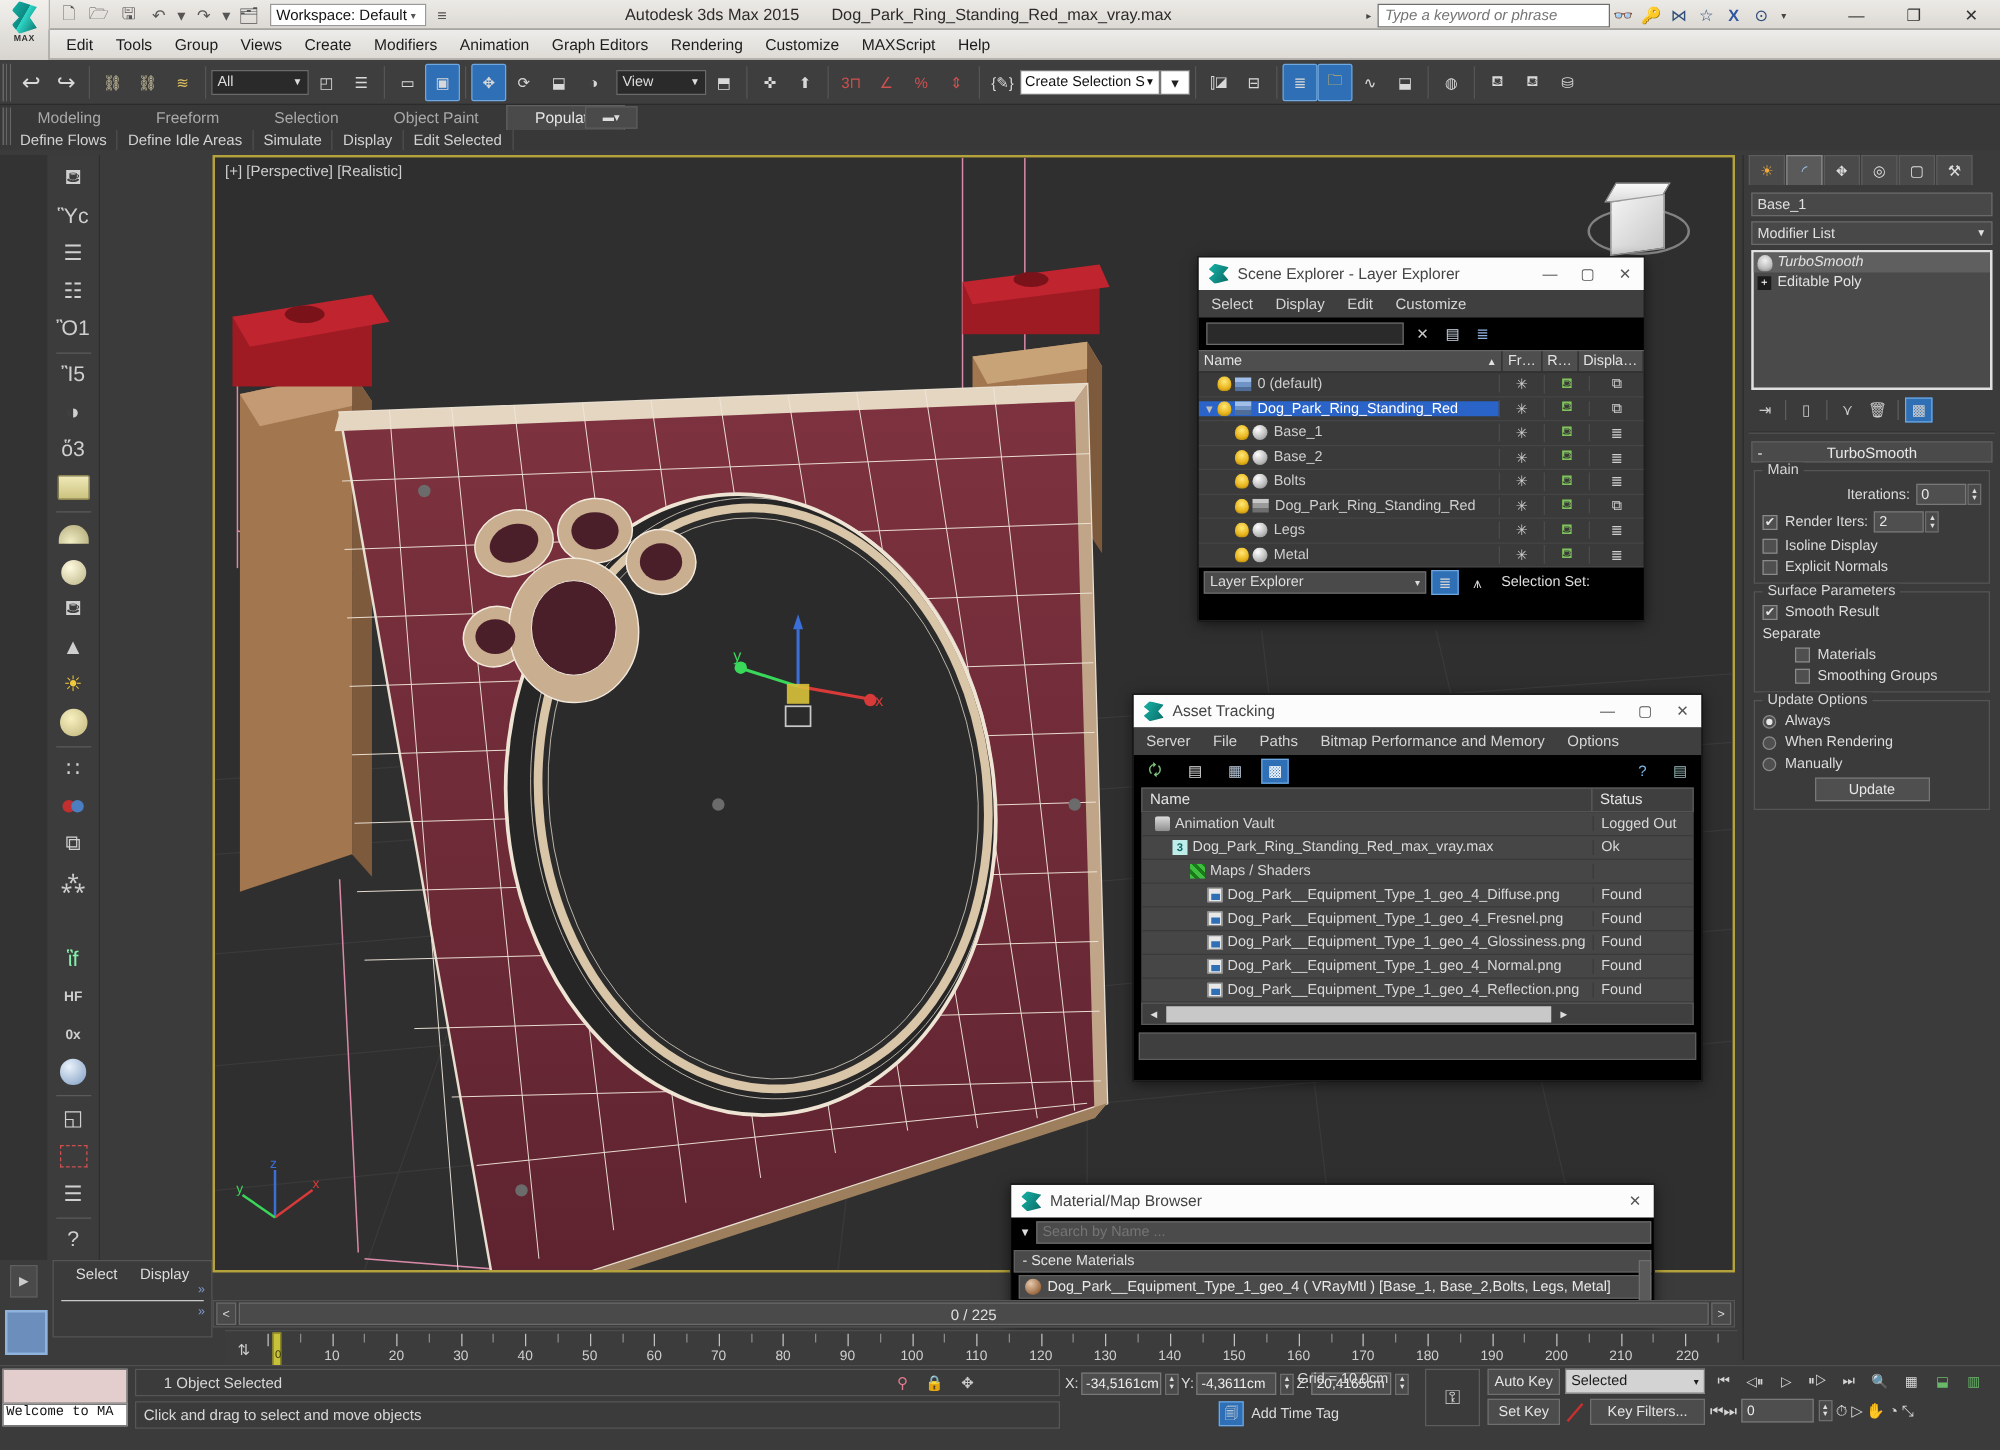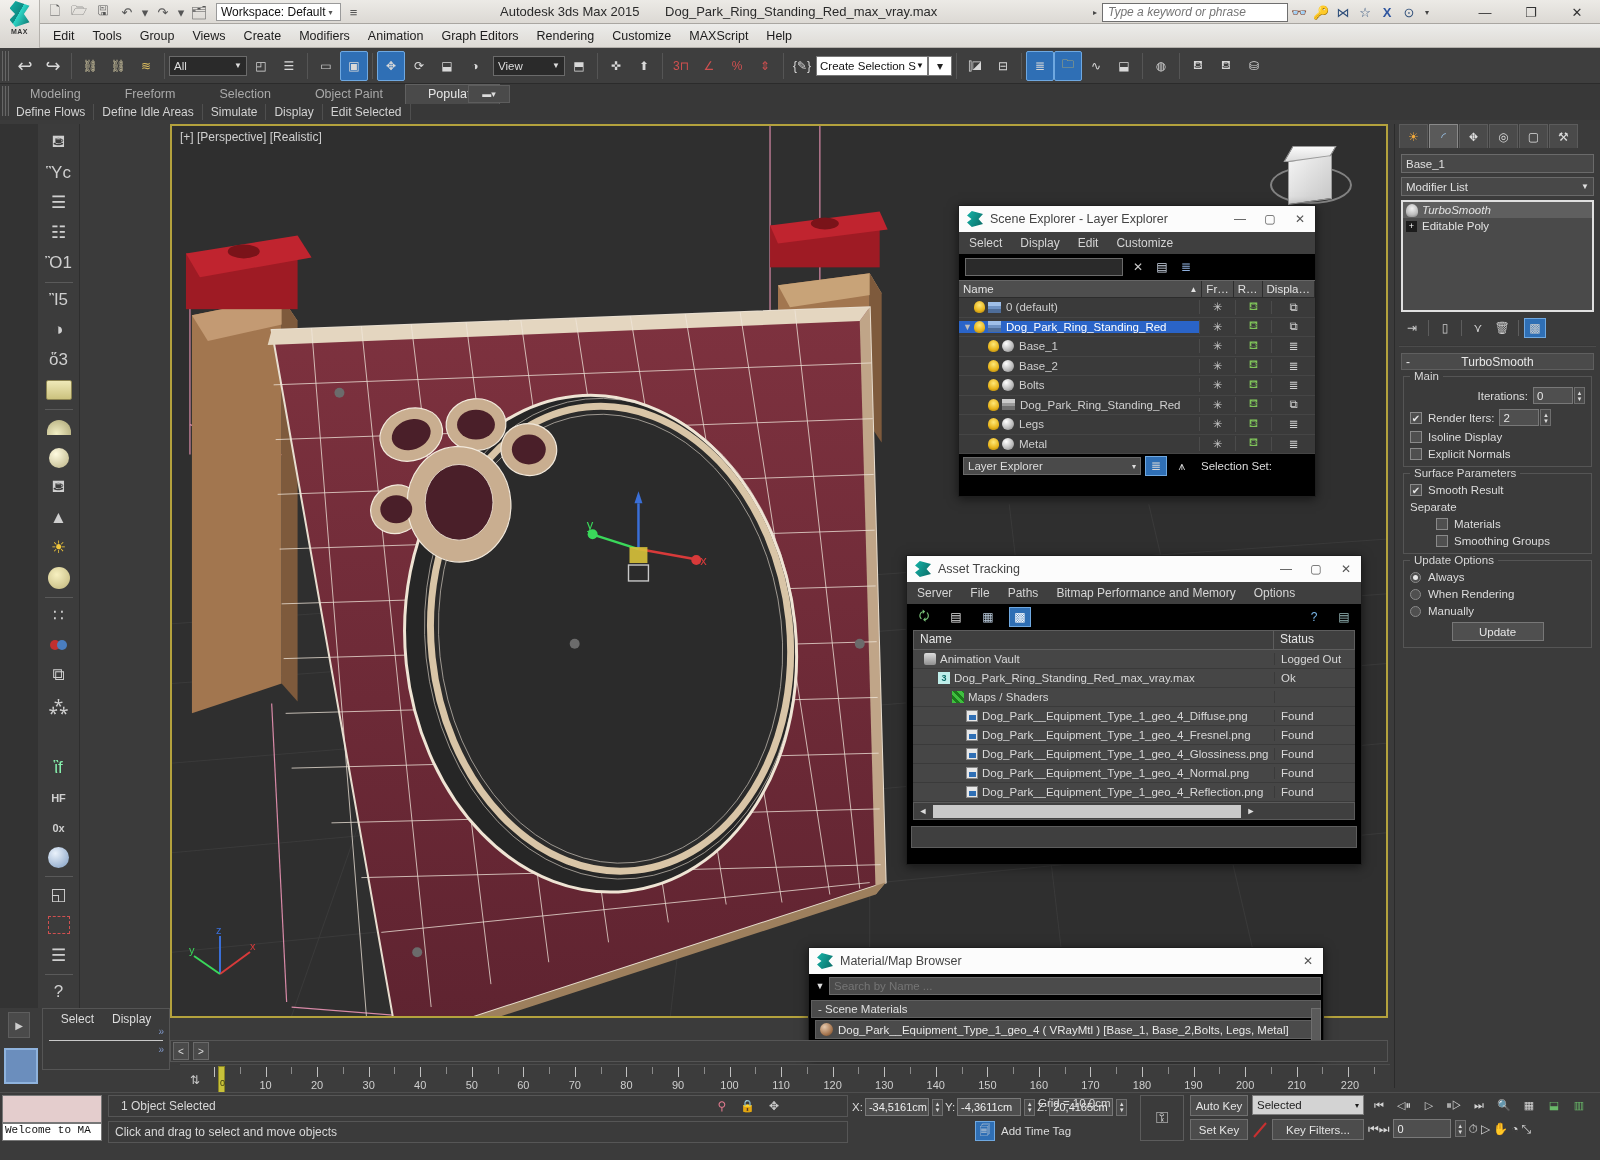--- a/index.html
+++ b/index.html
@@ -260,21 +260,21 @@
   
   .statusbar{ position:absolute; left:0; top:1092px; width:1600px; height:68px; background:#3b3b3b;
     border-top:1px solid #4e4e4e; }
   .mini-listener{ position:absolute; left:2px; top:2px; width:100px; height:28px;
     background:#e4cdcd; border:1px solid #777; }
   .mini-listener2{ position:absolute; left:2px; top:30px; width:100px; height:18px;
     background:#fff; color:#111; font-family:"Liberation Mono", monospace; font-size:11px;
     border:1px solid #777; overflow:hidden; white-space:nowrap; padding-left:2px; }
   .sb-status{ position:absolute; left:108px; top:2px; width:740px; height:22px; background:#3b3b3b;
     border:1px solid #565656; color:#d8d8d8; font-size:12px; display:flex; align-items:center;
-    padding-left:12px; }
+    padding-left:22px; }
   .sb-prompt{ position:absolute; left:108px; top:28px; width:740px; height:22px; background:#3b3b3b;
     border:1px solid #565656; color:#d8d8d8; font-size:12px; display:flex; align-items:center;
     padding-left:6px; }
   .sb-icos{ position:absolute; left:712px; top:2px; display:flex; gap:6px; align-items:center; height:22px;}
   .sb-icos .i{ width:20px; height:20px; display:flex; align-items:center; justify-content:center;
     font-size:12px; color:#ccc;}
   .coords{ position:absolute; left:852px; top:2px; width:280px; height:24px; display:flex;
     align-items:center; gap:2px; font-size:11.5px; color:#dcdcdc; }
   .coords .cf{ width:64px; height:18px; background:#4e4e4e; border:1px solid #797979; color:#eee;
     font-size:11px; display:flex; align-items:center; padding-left:3px; overflow:hidden;}
@@ -1034,20 +1034,21 @@
     <div class="prow">
       <span class="rb"></span>
       <span>Manually</span>
     </div>
     <div class="btn">Update</div>
   </div>
 </div>
 
 <div class="timeslider">
   <div class="arw">&lt;</div>
+  <div class="cur">0 / 225</div>
   <div class="arw">&gt;</div>
 </div>
 
 <div class="trackbar">
   <div class="tb-key">⇅</div>
   <div class="ruler" id="ruler">
       <div class="tick tickmaj" style="left: 0px;"></div>
       <div class="tick" style="left: 25.7778px;"></div>
       <div class="tick tickmaj" style="left: 51.5556px;"></div>
       <div class="tick" style="left: 77.3333px;"></div>

